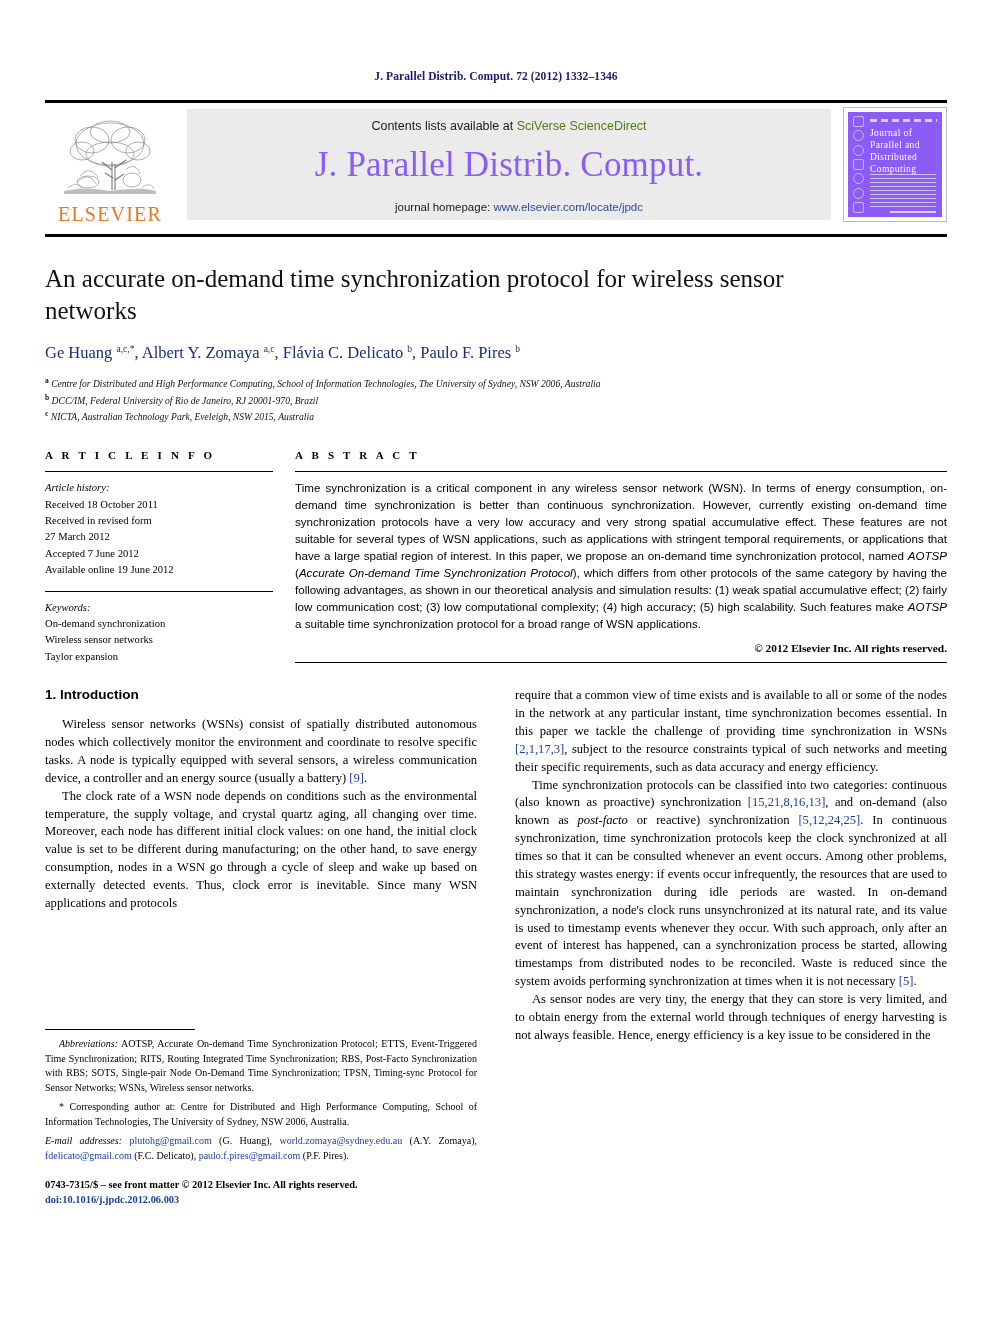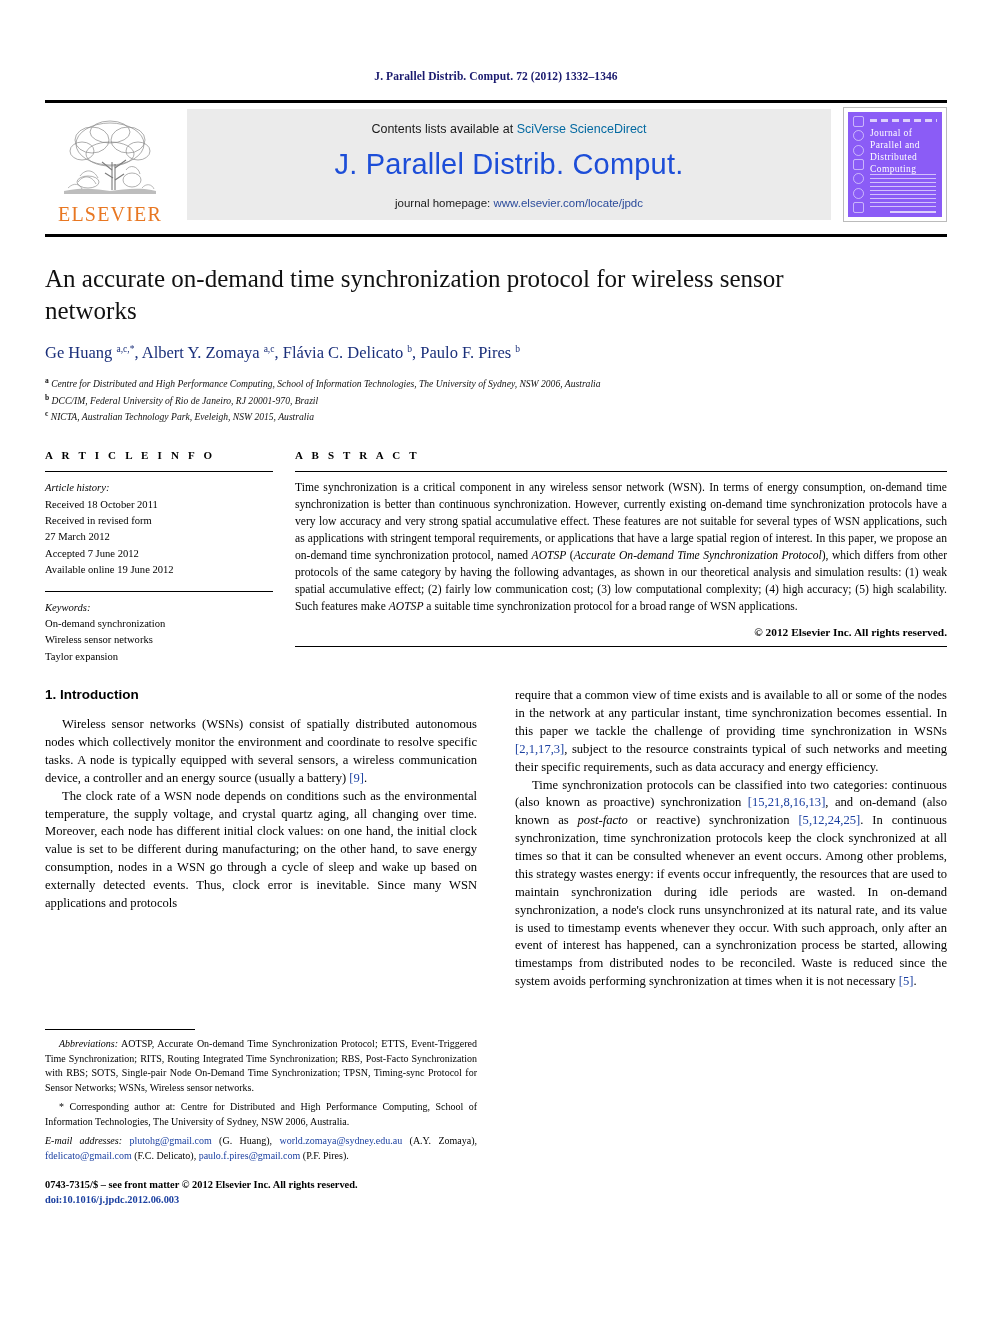--- a/index.html
+++ b/index.html
@@ -64,25 +64,25 @@
     align-items: center;
     justify-content: center;
     padding: 8px 0 6px 0;
   }
   .banner-line1 {
     font-family: "Liberation Sans", sans-serif;
     font-size: 12.5px;
     color: #1a1a1a;
     margin-bottom: 12px;
   }
-  .banner-line1 .sd-link { color: #0369a1; }
+  .banner-line1 .sd-link { color: #4d7c0f; }
   .banner-title {
-    font-family: Liberation Sans, sans-serif;
-    font-size: 29px;
-    color: #1d4ed8;
+    font-family: Liberation Serif, serif;
+    font-size: 35px;
+    color: #8b5cf6;
     margin-bottom: 16px;
     letter-spacing: 0.2px;
   }
   .banner-home {
     font-family: "Liberation Sans", sans-serif;
     font-size: 11.5px;
     color: #1a1a1a;
     padding-left: 20px;
   }
   .banner-home .url { color: #2b4b9b; }
@@ -175,21 +175,21 @@
   .hr-mid { border-top: 1.2px solid #000; margin: 12px 0 8px 0; }
 
   .info-text {
     font-family: "Liberation Serif", serif;
     font-size: 10.6px;
     line-height: 1.55;
   }
   .info-text .it { font-style: italic; }
 
   .abs-text {
-    font-family: Liberation Serif, serif;
+    font-family: Liberation Sans, sans-serif;
     font-size: 11.6px;
     line-height: 1.46;
     text-align: justify;
   }
   .abs-text .it { font-style: italic; }
   .copyright {
     text-align: right;
     font-family: "Liberation Serif", serif;
     font-size: 11.4px;
     font-weight: bold;
@@ -391,17 +391,18 @@
         <div class="issn">
           <div>0743-7315/$ – see front matter © 2012 Elsevier Inc. All rights reserved.</div>
           <div class="doi">doi:10.1016/j.jpdc.2012.06.003</div>
         </div>
       </div>
     </div>
 
     <div class="bcol">
       <p class="para" style="text-indent:0;">require that a common view of time exists and is available to all or some of the nodes in the network at any particular instant, time synchronization becomes essential. In this paper we tackle the challenge of providing time synchronization in WSNs <span class="ref">[2,1,17,3]</span>, subject to the resource constraints typical of such networks and meeting their specific requirements, such as data accuracy and energy efficiency.</p>
       <p class="para">Time synchronization protocols can be classified into two categories: continuous (also known as proactive) synchronization <span class="ref">[15,21,8,16,13]</span>, and on-demand (also known as <span class="it">post-facto</span> or reactive) synchronization <span class="ref">[5,12,24,25]</span>. In continuous synchronization, time synchronization protocols keep the clock synchronized at all times so that it can be consulted whenever an event occurs. Among other problems, this strategy wastes energy: if events occur infrequently, the resources that are used to maintain synchronization during idle periods are wasted. In on-demand synchronization, a node's clock runs unsynchronized at its natural rate, and its value is used to timestamp events whenever they occur. With such approach, only after an event of interest has happened, can a synchronization process be started, allowing timestamps from distributed nodes to be reconciled. Waste is reduced since the system avoids performing synchronization at times when it is not necessary <span class="ref">[5]</span>.</p>
+      <p class="para">As sensor nodes are very tiny, the energy that they can store is very limited, and to obtain energy from the external world through techniques of energy harvesting is not always feasible. Hence, energy efficiency is a key issue to be considered in the</p>
     </div>
 
   </div>
 
 </div>
 
 </body></html>

